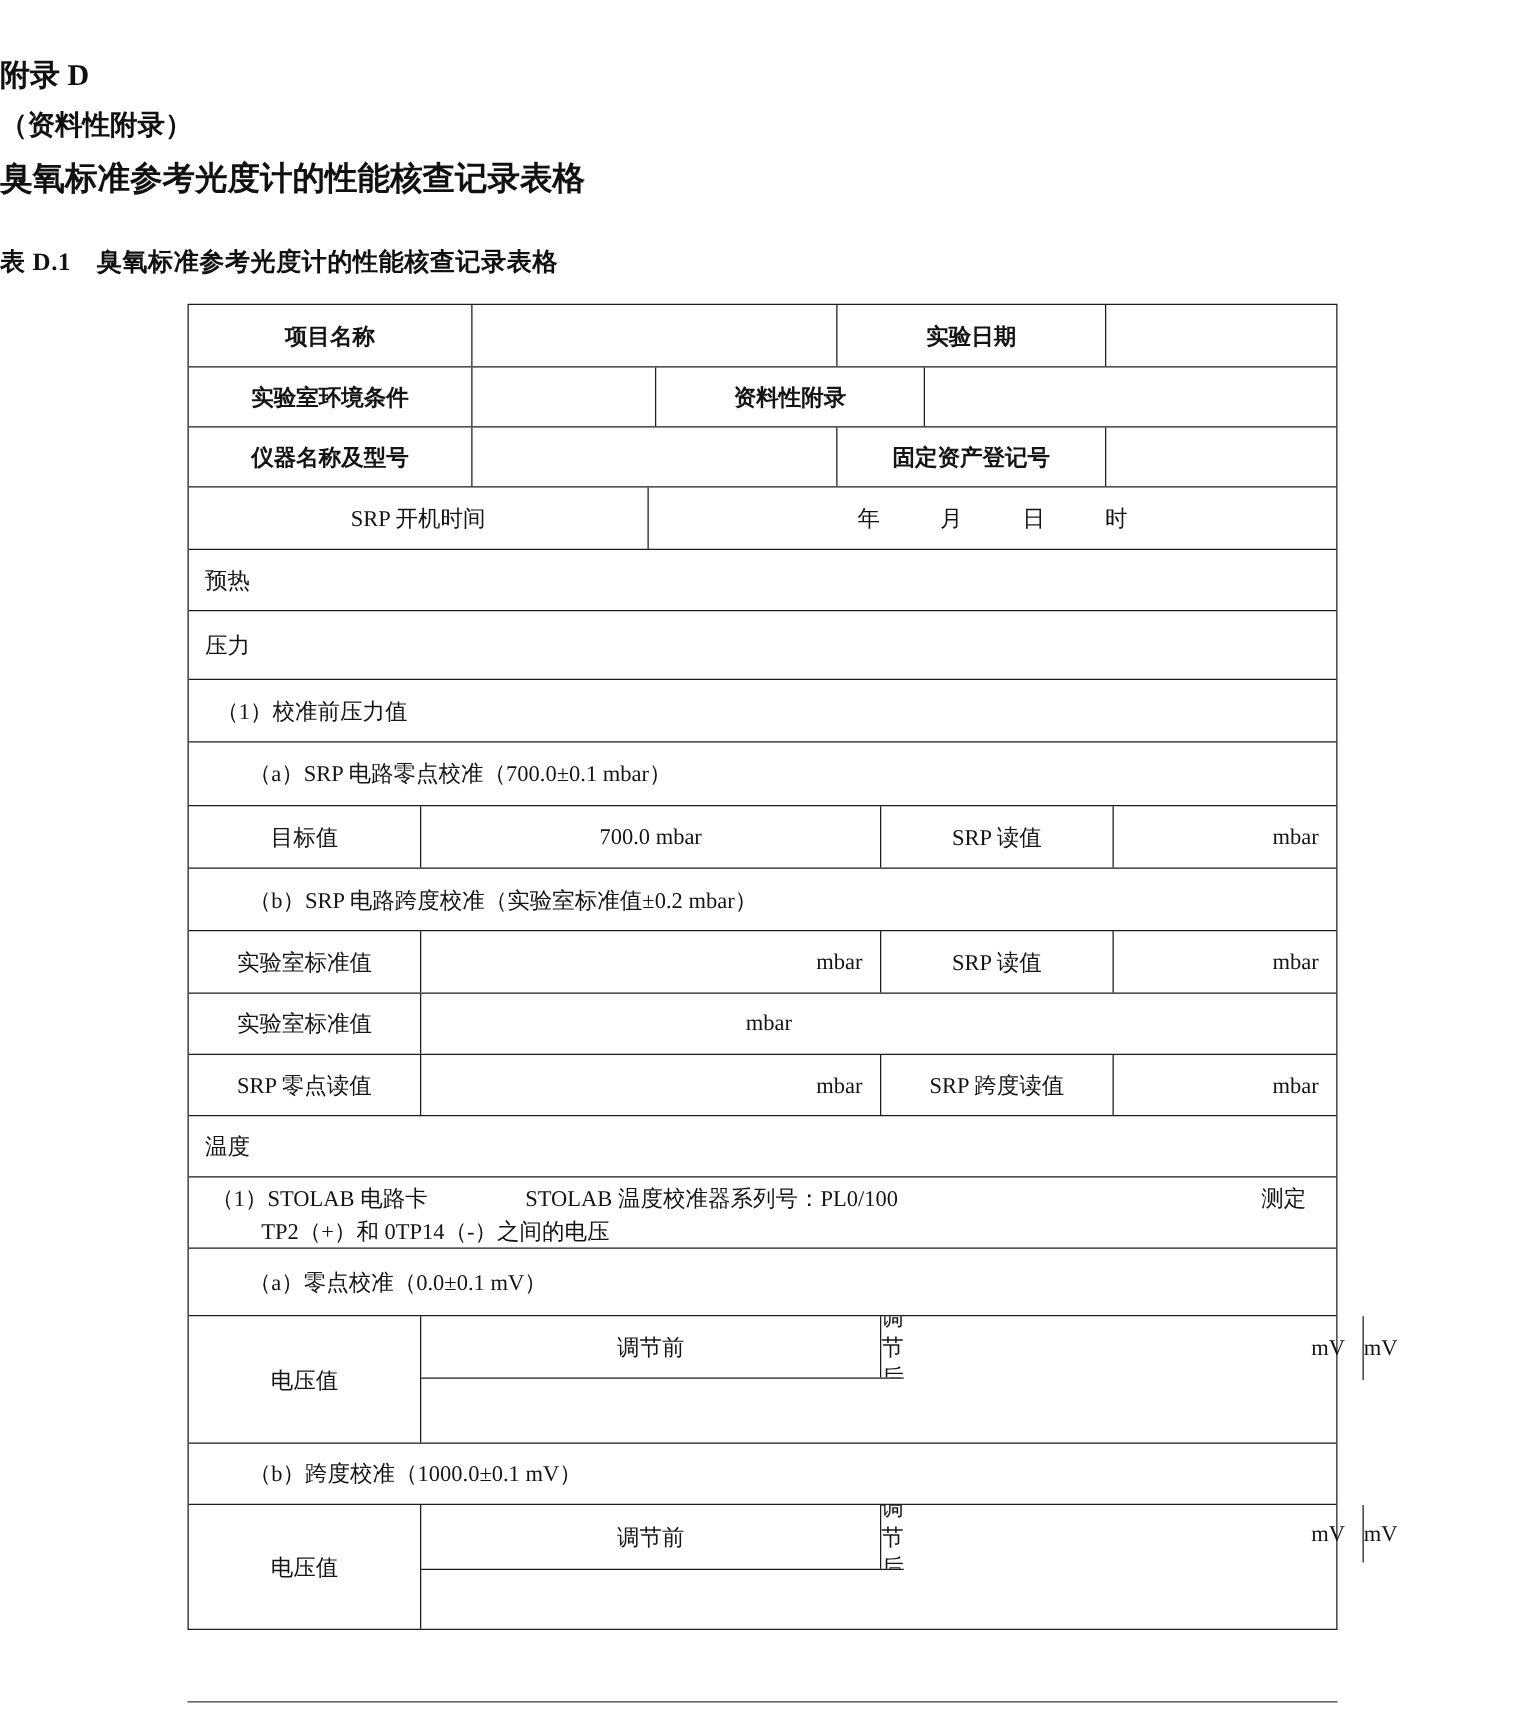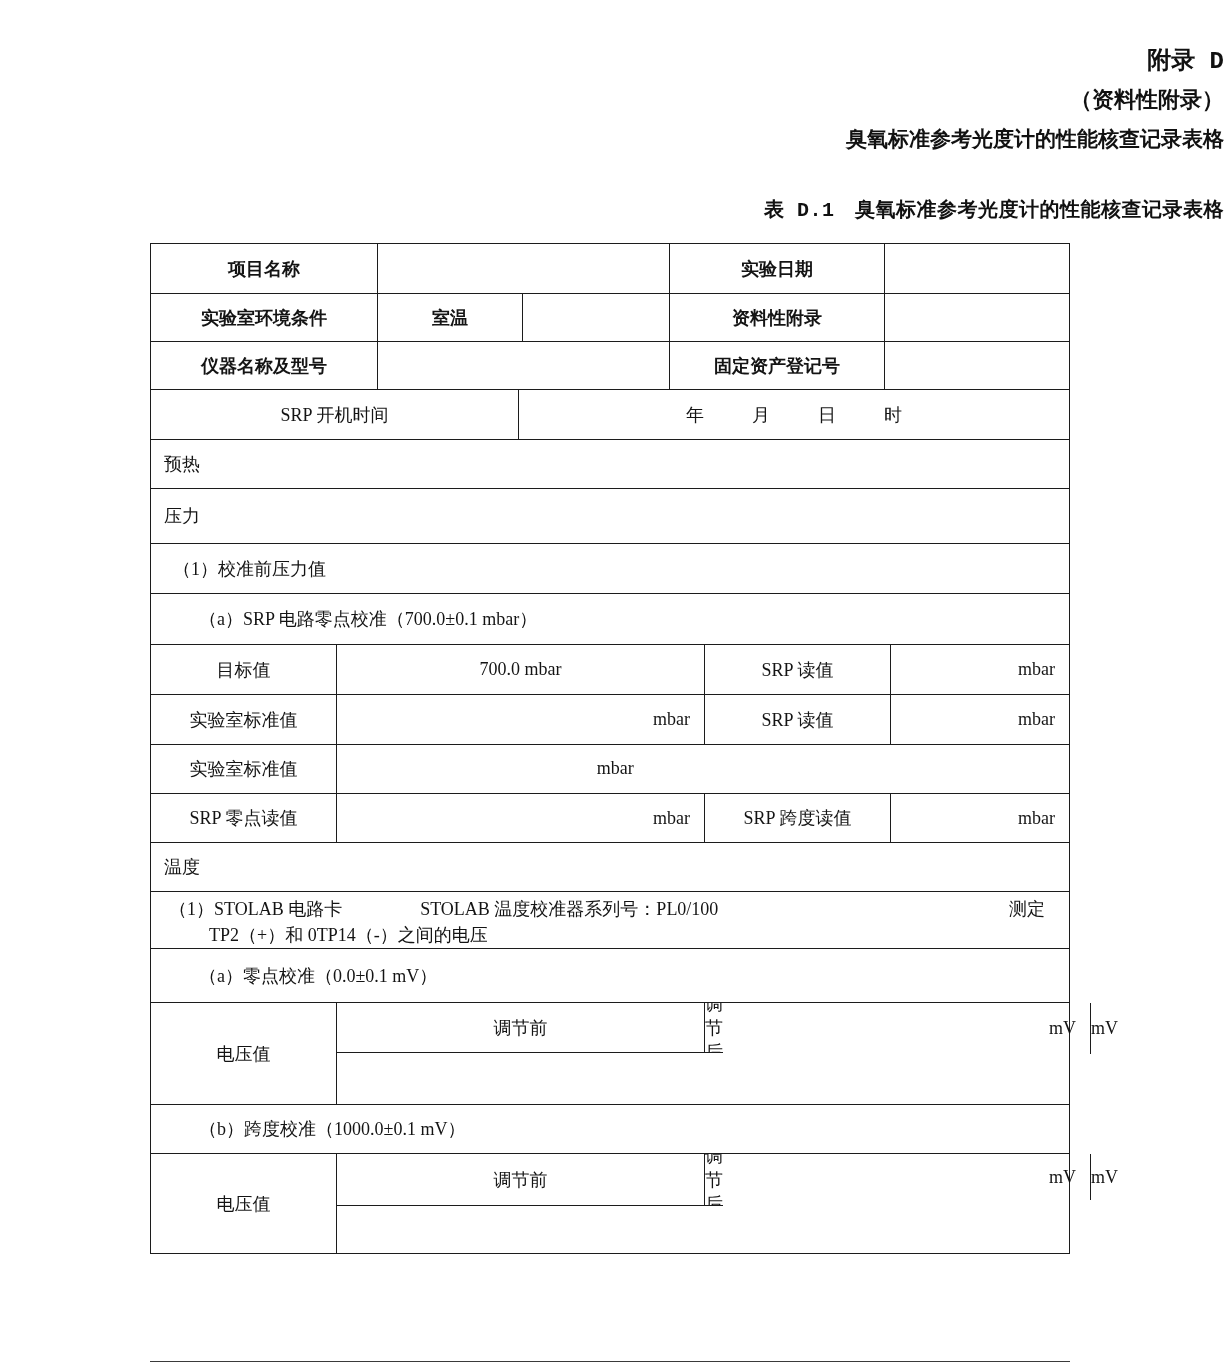--- a/index.html
+++ b/index.html
@@ -3,26 +3,26 @@
 <meta charset="utf-8">
 <style>
   * { margin:0; padding:0; box-sizing:border-box; }
   html,body { background:#ffffff; }
   .page {
     position:relative; width:1224px; height:1368px; background:#fff;
     color:#141414; font-family:"Liberation Serif","DejaVu Serif",serif;
     overflow:hidden;
   }
   
-  .hd { position:absolute; left:0; width:100%; text-align:right;
-        font-family:Liberation Mono, monospace;
+  .hd { position:absolute; left:0; width:100%; text-align:left;
+        font-family:Liberation Serif, serif;
         font-weight:bold; color:#111; }
   .hd1 { top:44px;  font-size:24px; }
   .hd2 { top:85px;  font-size:22px; }
-  .hd3 { top:125px; font-size:21px; }
+  .hd3 { top:125px; font-size:26px; }
   .cap { top:196px; font-size:20px; letter-spacing:0.5px; }
 
   
   .tbl { position:absolute; left:150px; top:243px; width:920px;
          border:1px solid #1c1c1c; font-size:18px; }
   .row { display:flex; border-bottom:1px solid #1c1c1c; align-items:stretch; }
   .row:last-child { border-bottom:none; }
   .c { display:flex; align-items:center; justify-content:center;
        border-right:1px solid #1c1c1c; overflow:hidden; }
   .c:last-child { border-right:none; }
@@ -76,21 +76,20 @@
 
     <div class="row" style="height:50px">
       <div class="c w227 b">项目名称</div>
       <div class="c w292"></div>
       <div class="c w215 b">实验日期</div>
       <div class="c grow"></div>
     </div>
 
     <div class="row" style="height:48px">
       <div class="c w227 b">实验室环境条件</div>
-      <div class="c w145 b">室温</div>
       <div class="c w147"></div>
       <div class="c w215 b">资料性附录</div>
       <div class="c grow"></div>
     </div>
 
     <div class="row" style="height:48px">
       <div class="c w227 b">仪器名称及型号</div>
       <div class="c w292"></div>
       <div class="c w215 b">固定资产登记号</div>
       <div class="c grow"></div>
@@ -124,20 +123,23 @@
       <div class="c grow l ind2">（a）SRP 电路零点校准（700.0±0.1 mbar）</div>
     </div>
 
     <div class="row" style="height:50px">
       <div class="c w186">目标值</div>
       <div class="c w368">700.0 mbar</div>
       <div class="c w186">SRP 读值</div>
       <div class="c grow r">mbar</div>
     </div>
 
+    <div class="row" style="height:50px">
+      <div class="c grow l ind2">（b）SRP 电路跨度校准（实验室标准值±0.2 mbar）</div>
+    </div>
 
     <div class="row" style="height:50px">
       <div class="c w186">实验室标准值</div>
       <div class="c w368 r">mbar</div>
       <div class="c w186">SRP 读值</div>
       <div class="c grow r">mbar</div>
     </div>
 
 
     <div class="row" style="height:49px">

